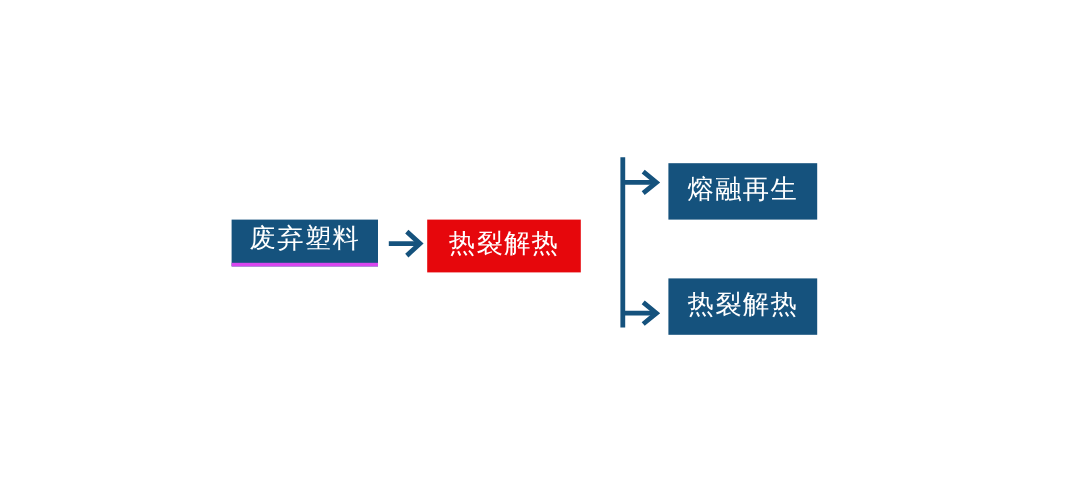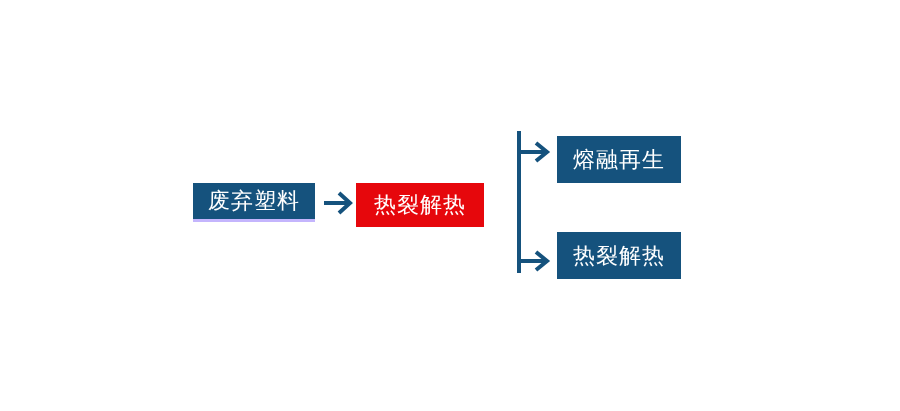--- a/index.html
+++ b/index.html
@@ -23,41 +23,41 @@
   }
 
   
   .node {
     position: absolute;
     box-sizing: border-box;
     display: flex;
     align-items: center;
     justify-content: center;
     color: #ffffff;
-    font-family: Liberation Sans, sans-serif;
+    font-family: Liberation Mono, monospace;
     font-size: 22px;
     font-weight: 400;
     letter-spacing: 1px;
     line-height: 1;
     white-space: nowrap;
     user-select: none;
   }
   .node-label {
     display: block;
     pointer-events: none;
   }
 
   
   #node-waste-plastic {
     left: 193px;
     top: 183px;
     width: 122px;
     height: 39px;
     background: #15527D;
-    border-bottom: 3px solid #c4b5fd;
+    border-bottom: 3px solid #d946ef;
   }
 
   #node-crusher {
     left: 356px;
     top: 183px;
     width: 128px;
     height: 44px;
     background: #E6070C;
   }
 

